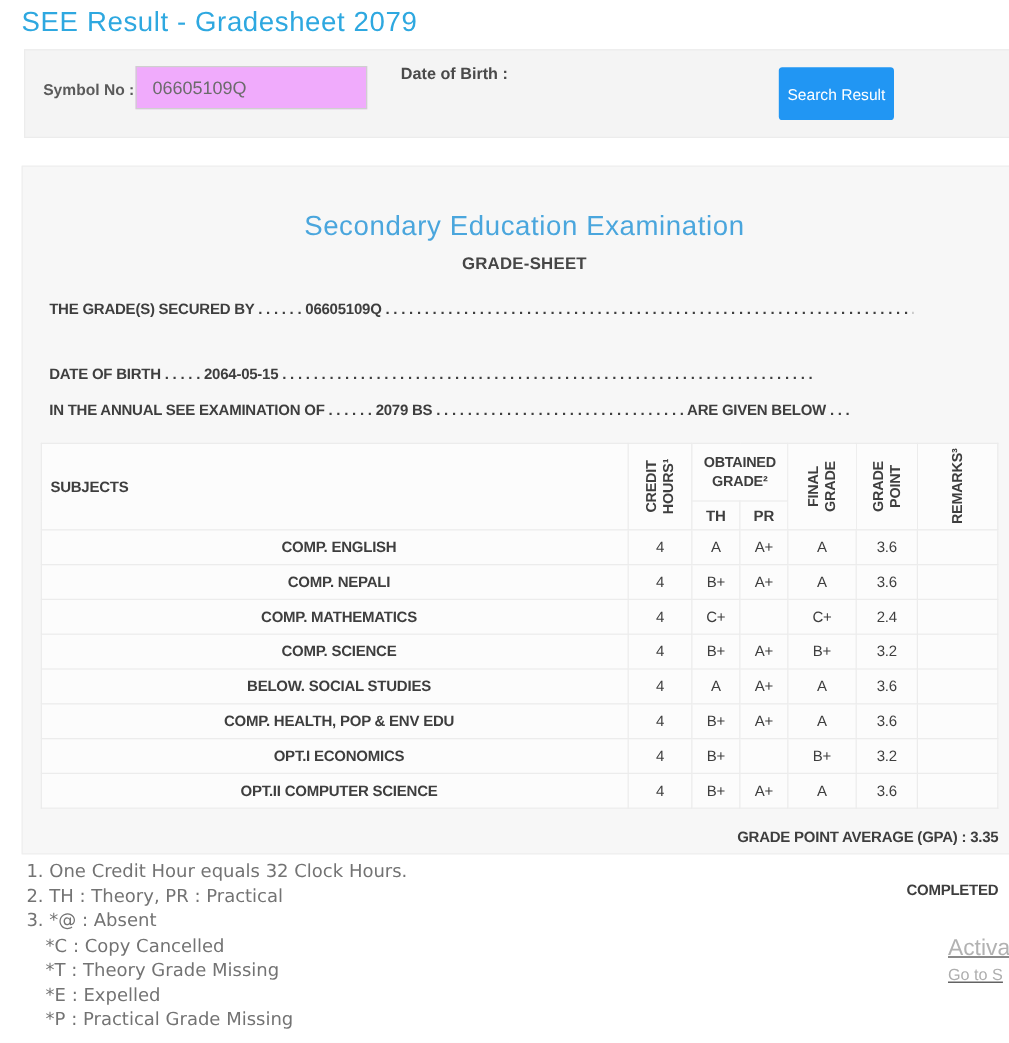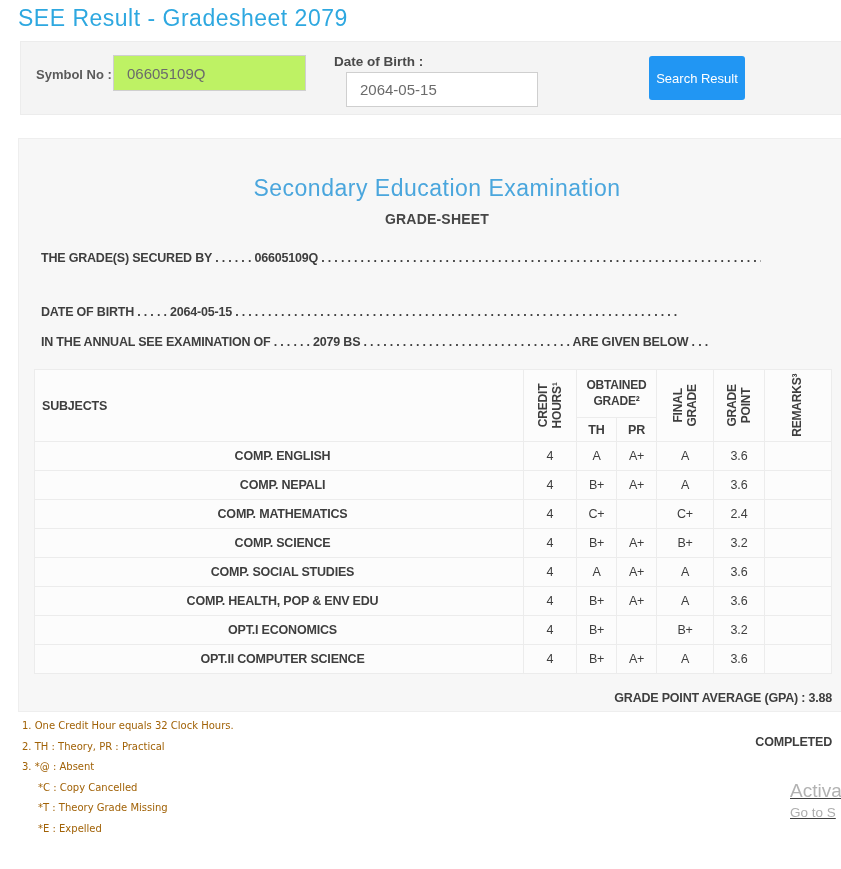--- a/index.html
+++ b/index.html
@@ -24,21 +24,21 @@
     width:836px; height:74px;
     background:#f4f4f4; border:1px solid #ececec;
   }
   .symbol-label {
     position:absolute; left:15px; top:25px;
     font-size:13px; font-weight:bold; color:#5a5a5a;
   }
   .symbol-input {
     position:absolute; left:92px; top:13px;
     width:193px; height:36px;
-    border:1px solid #cfcfcf; background:#bef264;
+    border:1px solid #cfcfcf; background:#f0abfc;
     font-family:"Liberation Sans", sans-serif;
     font-size:15px; color:#6b6b6b; padding-left:13px;
   }
   .dob-label {
     position:absolute; left:313px; top:12px;
     font-size:13.5px; font-weight:bold; color:#4a4a4a;
   }
   .dob-input {
     position:absolute; left:325px; top:30px;
     width:192px; height:35px;
@@ -113,38 +113,37 @@
   col.c-th { width:40px; } col.c-pr { width:40px; }
   col.c-fin { width:57px; } col.c-gp { width:51px; } col.c-rem { width:67px; }
   
   .summary { margin-top:17px; margin-right:23px; text-align:right; }
   .gpa-line { font-size:12.5px; font-weight:bold; color:#3e3e3e; letter-spacing:-0.2px; }
   .status-line { margin-top:30px; font-size:12.5px; font-weight:bold; color:#3e3e3e; letter-spacing:-0.2px; }
   
   .footnotes {
     position:absolute; left:22px; top:716px;
     font-family:"DejaVu Sans", sans-serif;
-    font-size:10px; color:#a16207; line-height:20.5px;
+    font-size:15px; color:#737373; line-height:20.5px;
   }
   .footnotes .indent { padding-left:16px; }
   
   .watermark { position:absolute; left:790px; top:780px; white-space:nowrap;text-decoration:underline; }
   .watermark .wm1 { font-size:19px; color:#b2b2b2; font-weight:300; }
   .watermark .wm2 { margin-top:3px; font-size:13.5px; color:#aeaeae; }
 </style>
 </head>
 <body>
 
 <h1 class="page-title">SEE Result - Gradesheet 2079</h1>
 
 <div class="search-bar">
   <span class="symbol-label">Symbol No :</span>
   <input class="symbol-input" type="text" value="06605109Q" style="">
   <span class="dob-label">Date of Birth :</span>
-  <input class="dob-input" type="text" value="2064-05-15" style="">
   <button class="search-btn">Search Result</button>
 </div>
 
 <div class="card">
   <div class="sheet-heading">Secondary Education Examination</div>
   <div class="sheet-subheading">GRADE-SHEET</div>
 
   <div class="dotlines">
     <div class="dotline l1">THE GRADE(S) SECURED BY . . . . . . 06605109Q . . . . . . . . . . . . . . . . . . . . . . . . . . . . . . . . . . . . . . . . . . . . . . . . . . . . . . . . . . . . . . . . . . . .</div>
     <div class="dotline l2">DATE OF BIRTH . . . . . 2064-05-15 . . . . . . . . . . . . . . . . . . . . . . . . . . . . . . . . . . . . . . . . . . . . . . . . . . . . . . . . . . . . . . . . . . . .</div>
@@ -226,21 +225,21 @@
       <tr>
         <td class="subject-cell">COMP. SCIENCE</td>
         <td>4</td>
         <td>B+</td>
         <td>A+</td>
         <td>B+</td>
         <td>3.2</td>
         <td></td>
       </tr>
       <tr>
-        <td class="subject-cell">COMP. SOCIAL STUDIES</td>
+        <td class="subject-cell">BELOW. SOCIAL STUDIES</td>
         <td>4</td>
         <td>A</td>
         <td>A+</td>
         <td>A</td>
         <td>3.6</td>
         <td></td>
       </tr>
       <tr>
         <td class="subject-cell">COMP. HEALTH, POP &amp; ENV EDU</td>
         <td>4</td>
@@ -265,30 +264,31 @@
         <td>B+</td>
         <td>A+</td>
         <td>A</td>
         <td>3.6</td>
         <td></td>
       </tr>
     </tbody>
   </table>
 
   <div class="summary">
-    <div class="gpa-line">GRADE POINT AVERAGE (GPA) : 3.88</div>
+    <div class="gpa-line">GRADE POINT AVERAGE (GPA) : 3.35</div>
     <div class="status-line">COMPLETED</div>
   </div>
 </div>
 
 <div class="footnotes">
   <div>1. One Credit Hour equals 32 Clock Hours.</div>
   <div>2. TH : Theory, PR : Practical</div>
   <div>3. *@ : Absent</div>
   <div class="indent">*C : Copy Cancelled</div>
   <div class="indent">*T : Theory Grade Missing</div>
   <div class="indent">*E : Expelled</div>
+  <div class="indent">*P : Practical Grade Missing</div>
 </div>
 
 <div class="watermark">
   <div class="wm1">Activa</div>
   <div class="wm2">Go to S</div>
 </div>
 
 </body></html>

